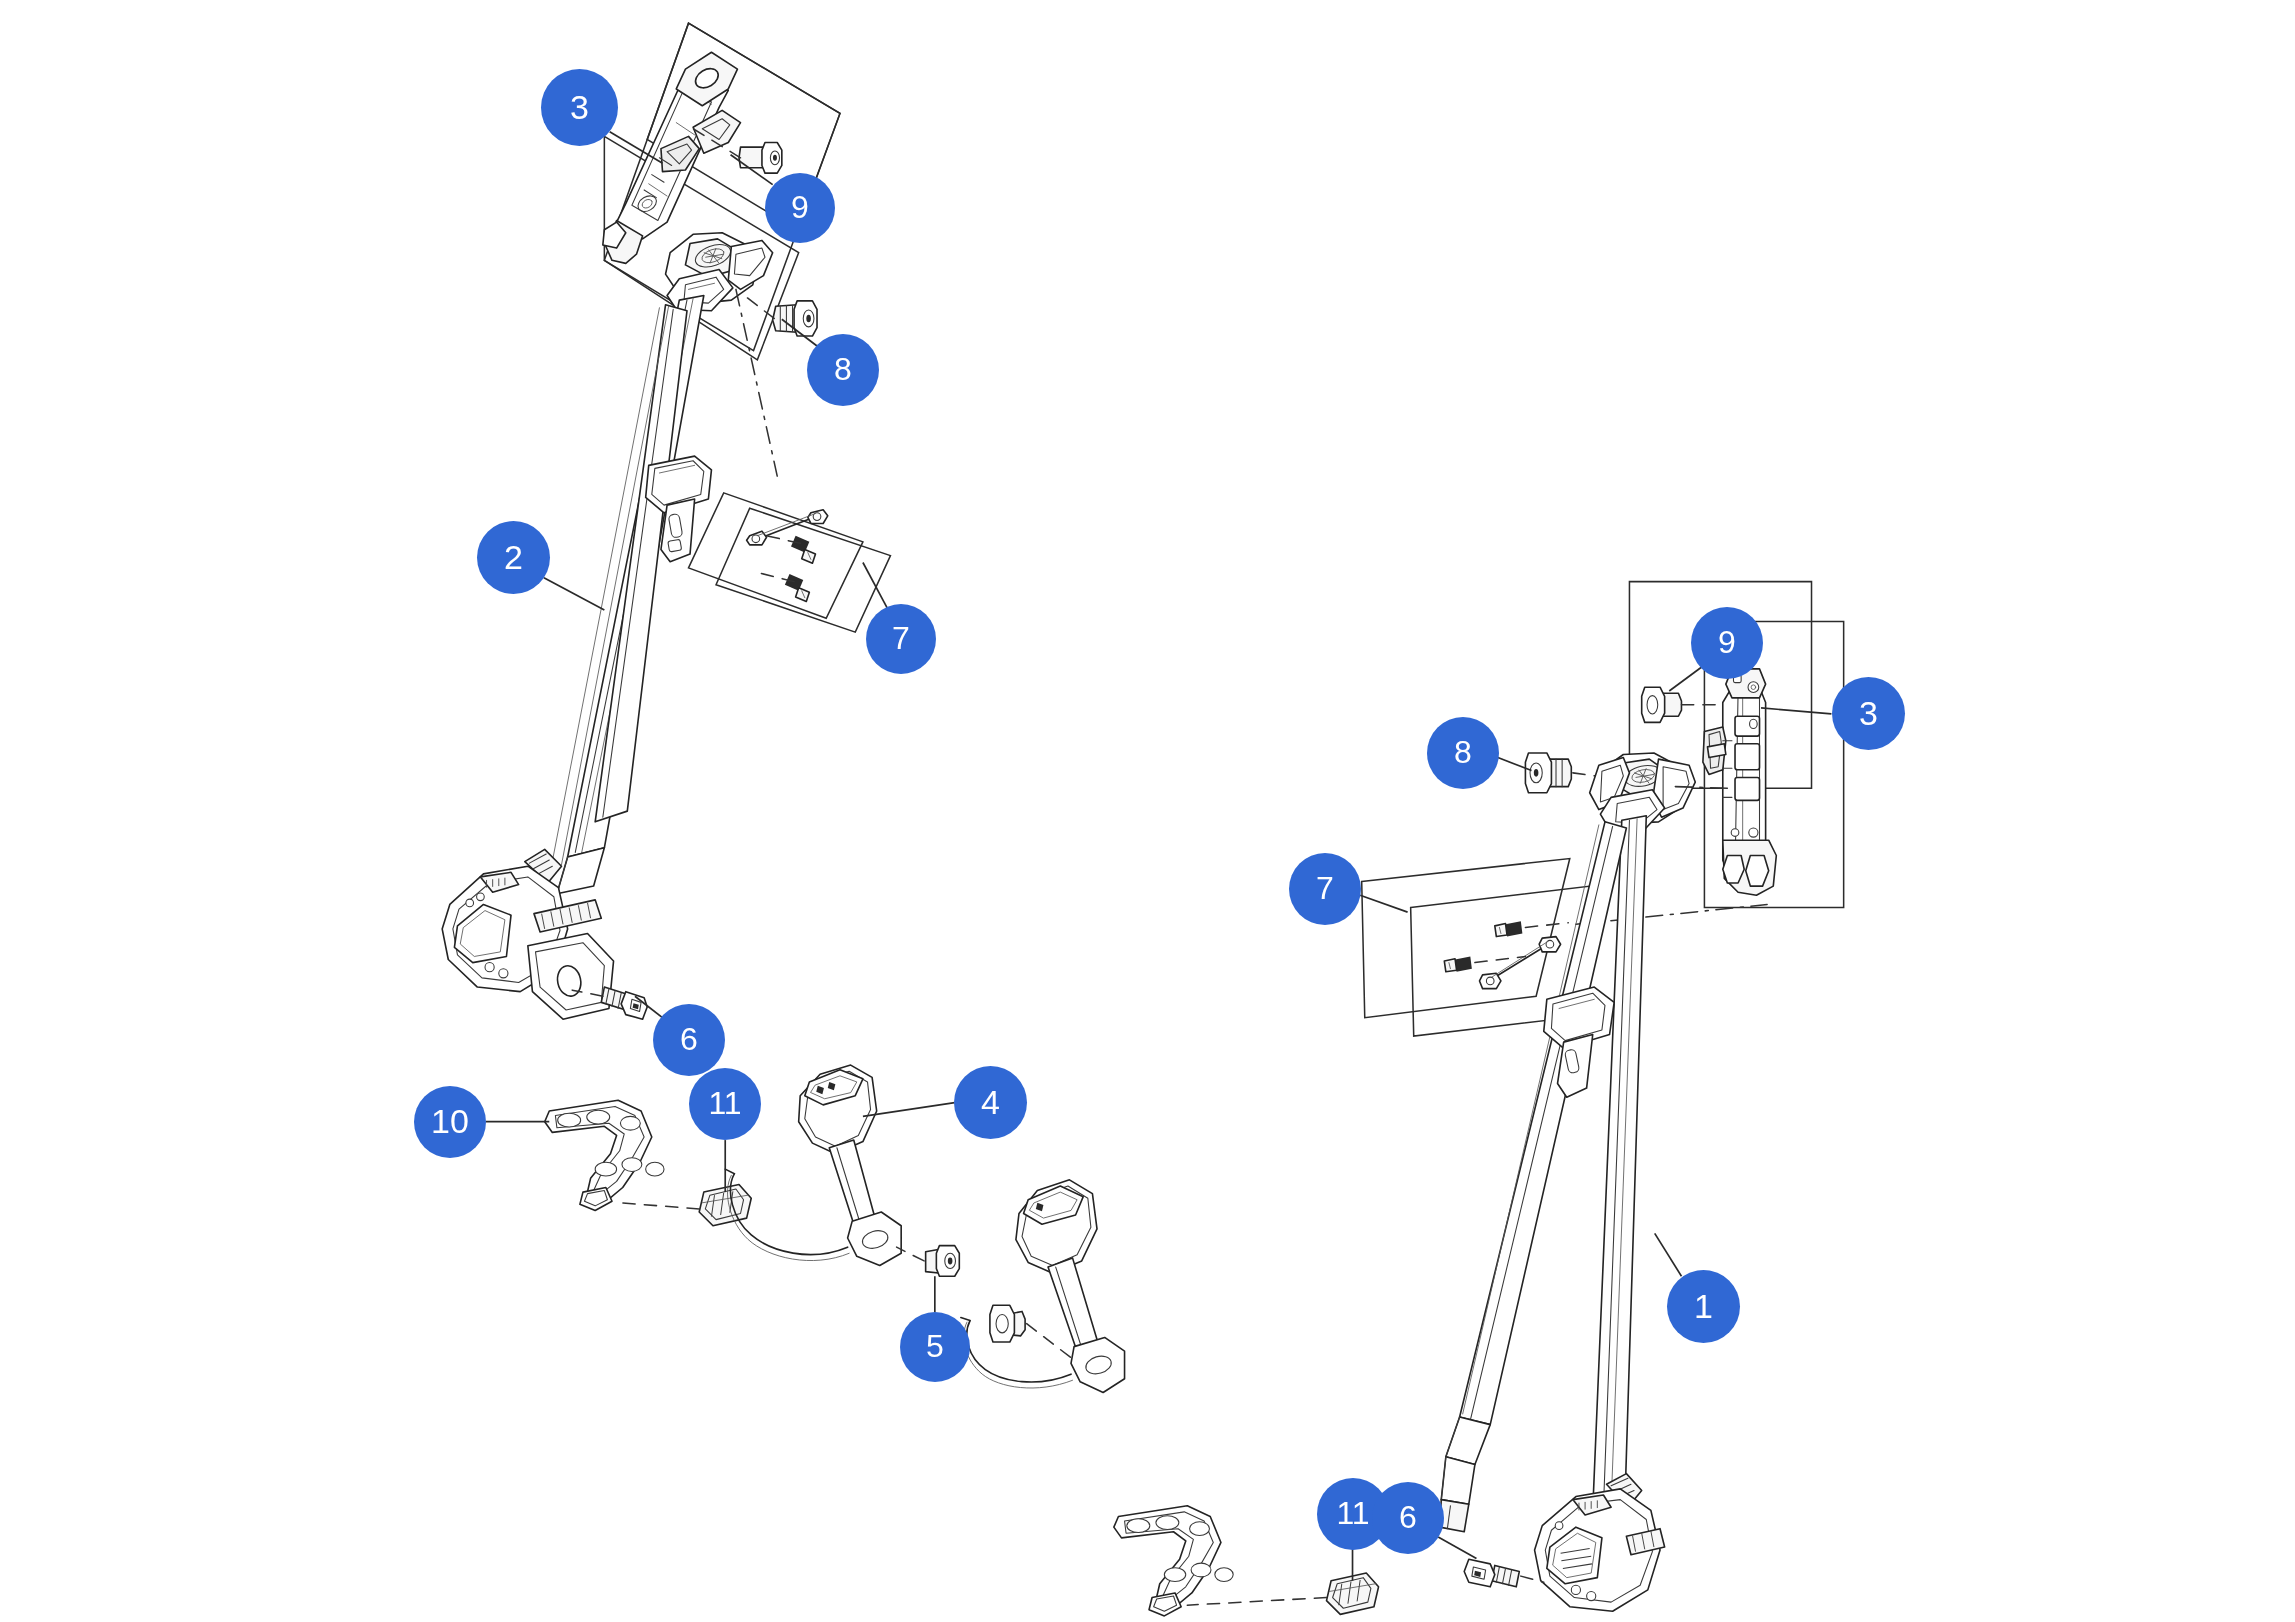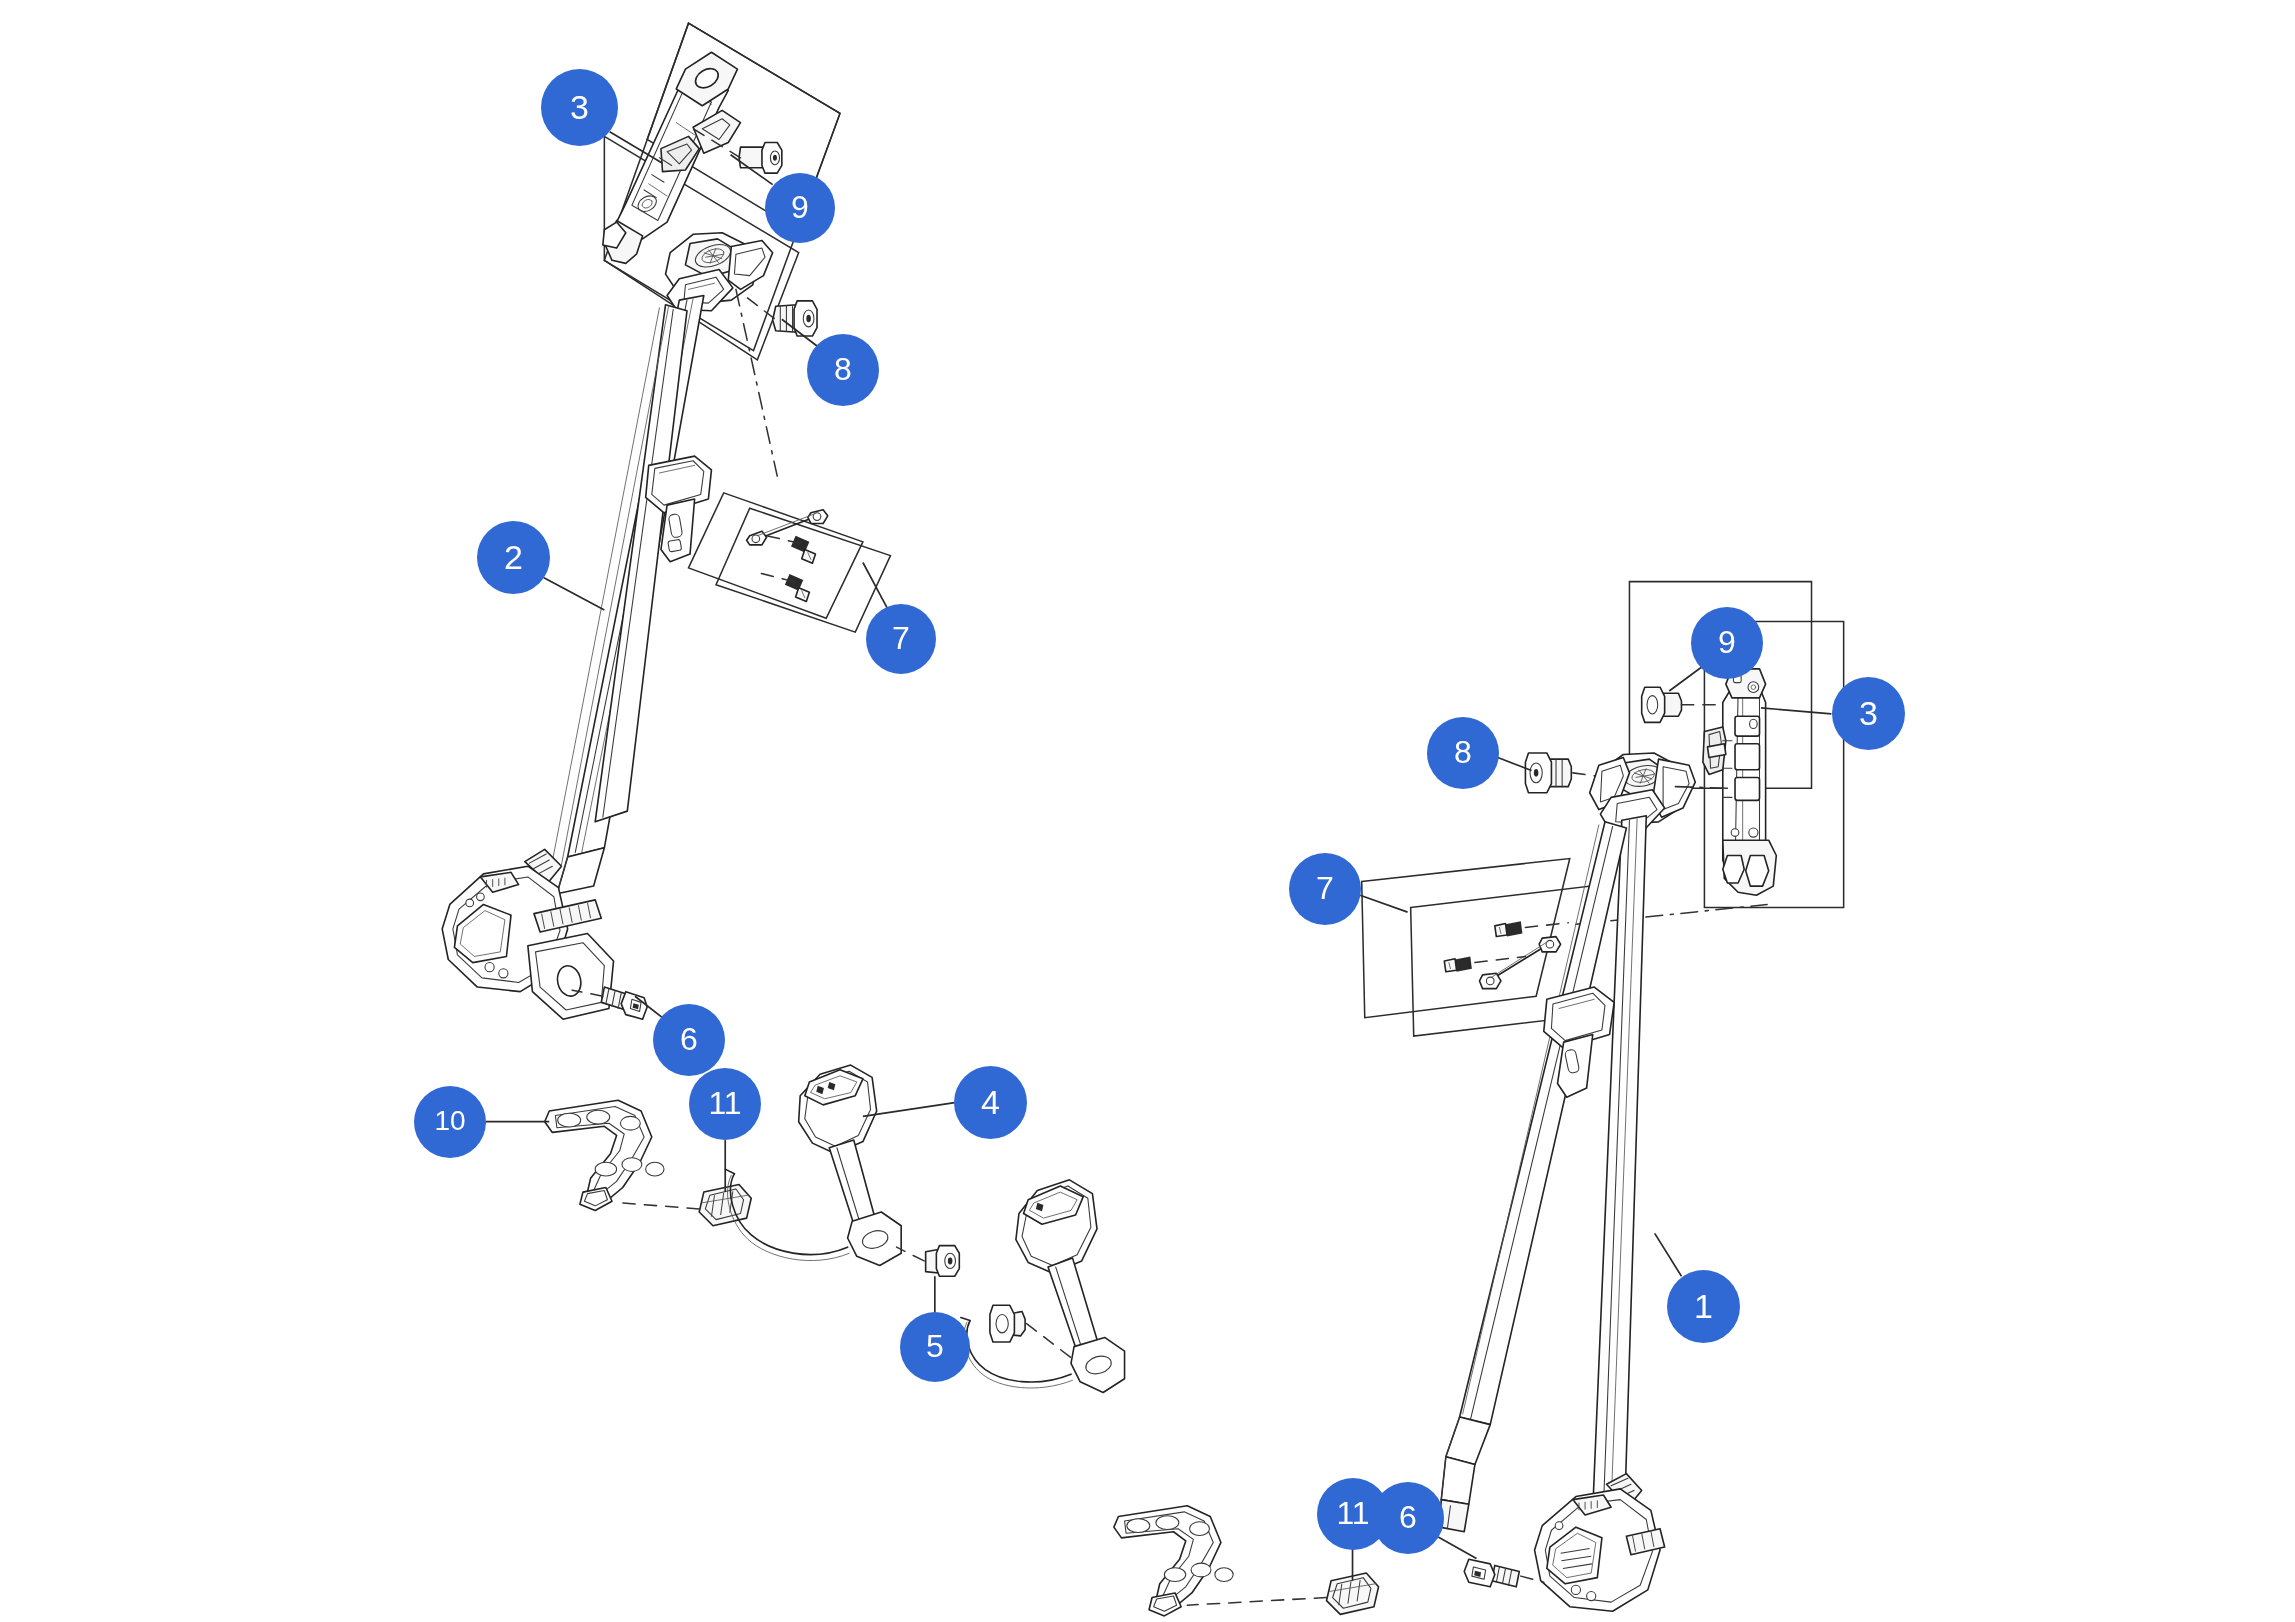--- a/index.html
+++ b/index.html
@@ -561,21 +561,21 @@
       </div>
       <div class="callout" style="left: 866px; top: 604px; width: 70px; height: 70px; background: rgb(48, 104, 212); color: rgb(255, 255, 255); font-size: 32px;">
         <span>7</span>
       </div>
       <div class="callout" style="left: 653px; top: 1004px; width: 72px; height: 72px; background: rgb(48, 104, 212); color: rgb(255, 255, 255); font-size: 32px;">
         <span>6</span>
       </div>
       <div class="callout" style="left: 689px; top: 1068px; width: 72px; height: 72px; background: rgb(48, 104, 212); color: rgb(255, 255, 255); font-size: 32px;">
         <span>11</span>
       </div>
-      <div class="callout" style="left: 414px; top: 1086px; width: 72px; height: 72px; background: rgb(48, 104, 212); color: rgb(255, 255, 255); font-size: 28px;">
+      <div class="callout" style="left: 414px; top: 1086px; width: 72px; height: 72px; background: rgb(48, 104, 212); color: rgb(255, 255, 255); font-size: 34px;">
         <span>10</span>
       </div>
       <div class="callout" style="left: 954px; top: 1066px; width: 73px; height: 73px; background: rgb(48, 104, 212); color: rgb(255, 255, 255); font-size: 34px;">
         <span>4</span>
       </div>
       <div class="callout" style="left: 900px; top: 1312px; width: 70px; height: 70px; background: rgb(48, 104, 212); color: rgb(255, 255, 255); font-size: 32px;">
         <span>5</span>
       </div>
       <div class="callout" style="left: 1691px; top: 607px; width: 72px; height: 72px; background: rgb(48, 104, 212); color: rgb(255, 255, 255); font-size: 32px;">
         <span>9</span>

